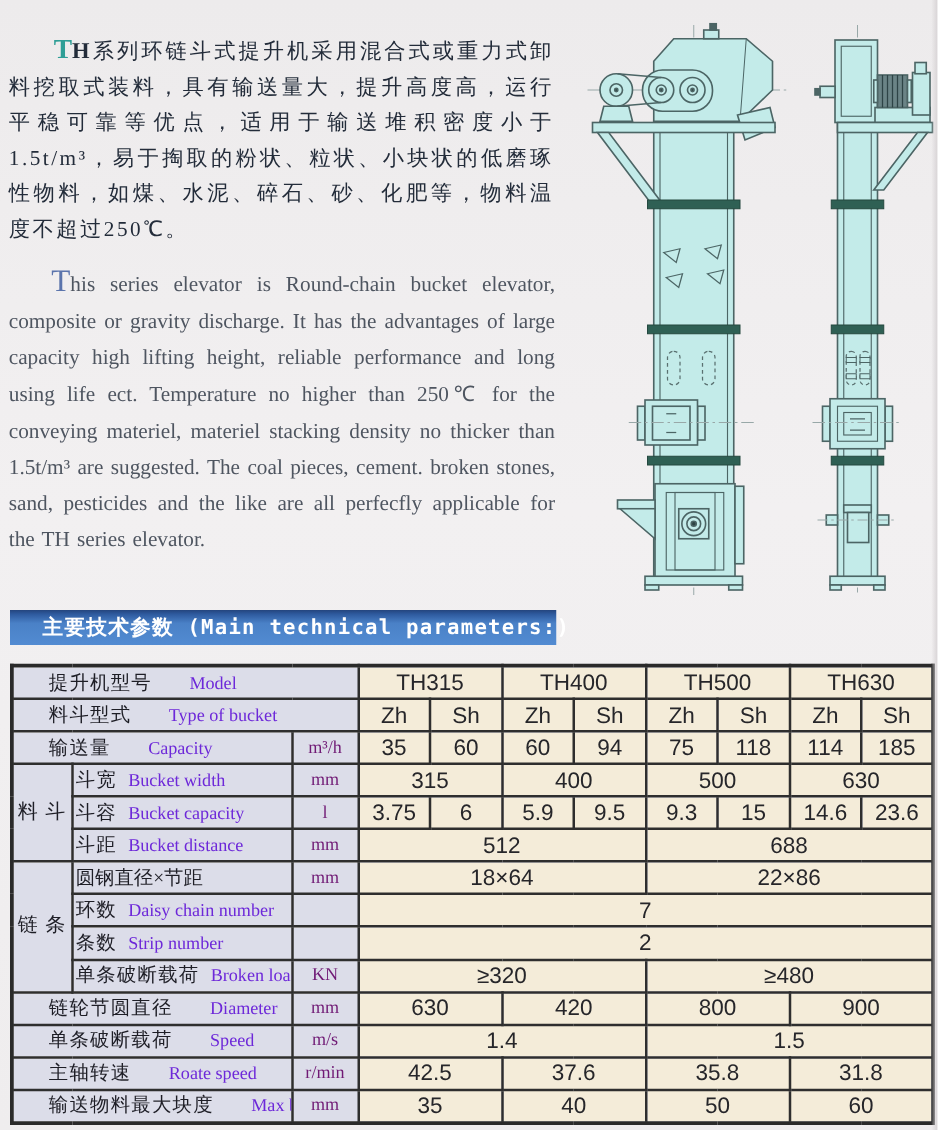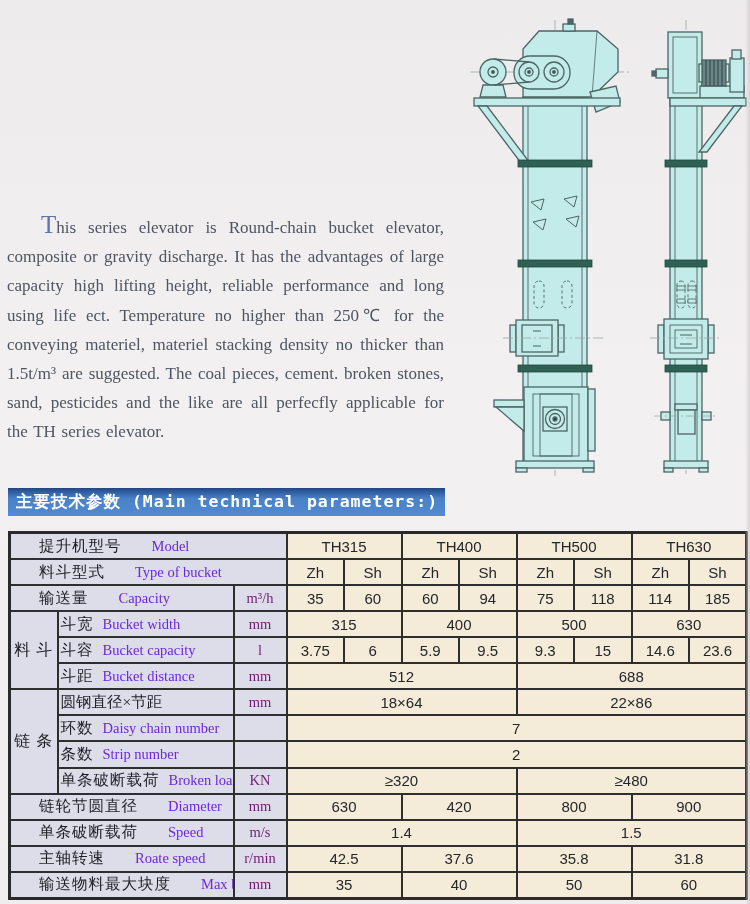--- a/index.html
+++ b/index.html
@@ -24,21 +24,21 @@
     text-align:justify; text-indent:34px; word-spacing:1.5px;
   }
   .en-drop{color:#5b74ac; font-size:25px; line-height:20px;}
   
   .section-bar{
     position:absolute; left:8px; top:488px; width:437px; height:28px;
     background:linear-gradient(180deg,#24457e 0%,#2e5a9e 12%,#4a81c7 38%,#528bd2 100%);
     display:flex; align-items:center;
   }
   .section-bar span{
-    padding-left:8px; color:#ffffff; font-weight:bold; font-size:16.5px;
+    padding-left:26px; color:#ffffff; font-weight:bold; font-size:16.5px;
     font-family:"DejaVu Sans Mono",monospace; letter-spacing:1px; white-space:nowrap;
   }
   
   table.params{
     position:absolute; left:8px; top:531px; width:737px; height:369px;
     border-collapse:collapse; table-layout:fixed; border:3px solid #2a2a2a;
   }
   table.params td{
     border:2px solid #2e2e2e; padding:0 2px; vertical-align:middle;
     overflow:hidden; white-space:nowrap;
@@ -46,29 +46,30 @@
   td.cell-label{background:#dcdde9; text-align:left; padding-left:12px;
     font-size:15.5px; color:#1e1e26;}
   td.cell-label.wide{padding-left:28px;}
   td.cell-label .cn{letter-spacing:1px;}
   td.cell-label .en{margin-left:9px; font-size:14.5px; color:#6d28d9;}
   td.cell-label.wide .en{margin-left:30px;}
   td.cell-unit{background:#dcdde9; text-align:center; font-size:14.5px; color:#701a75;}
   td.cell-group{background:#dcdde9; text-align:center; font-size:16px; color:#1e1e26;
     white-space:pre-line; line-height:2.3; letter-spacing:1px;}
   td.cell-data{background:#f4ecd9; text-align:center;
-    font-family:"Liberation Sans",sans-serif; font-size:15px; color:#26262a;}
+    font-family:"Liberation Sans",sans-serif; font-size:18px; color:#26262a;}
   
   .drawings{position:absolute; left:0; top:0;}
 </style>
 </head>
 <body>
 
 <div class="page">
 
+  <p class="cn-para"><span class="cn-drop">T</span><span class="cn-second">H</span><span>系列环链斗式提升机采用混合式或重力式卸料挖取式装料，具有输送量大，提升高度高，运行平稳可靠等优点，适用于输送堆积密度小于1.5t/m³，易于掏取的粉状、粒状、小块状的低磨琢性物料，如煤、水泥、碎石、砂、化肥等，物料温度不超过250℃。</span></p>
 
   <p class="en-para"><span class="en-drop">T</span><span>his series elevator is Round-chain bucket elevator, composite or gravity discharge. It has the advantages of large capacity high lifting height, reliable performance and long using life ect. Temperature no higher than 250℃ for the conveying materiel, materiel stacking density no thicker than 1.5t/m³ are suggested. The coal pieces, cement. broken stones, sand, pesticides and the like are all perfecfly applicable for the TH series elevator.</span></p>
 
   <svg class="drawings" width="750" height="500" viewBox="0 0 750 500">
     <g stroke="#4c6565" stroke-width="1.3" fill="#c3ebe9">
 
       <g>
         <line x1="555" y1="20" x2="555" y2="476" stroke="#98a8a8" stroke-width="0.8" stroke-dasharray="10 3 2 3" fill="none"></line>
         <line x1="470" y1="72" x2="632" y2="72" stroke="#98a8a8" stroke-width="0.8" stroke-dasharray="10 3 2 3" fill="none"></line>
 

